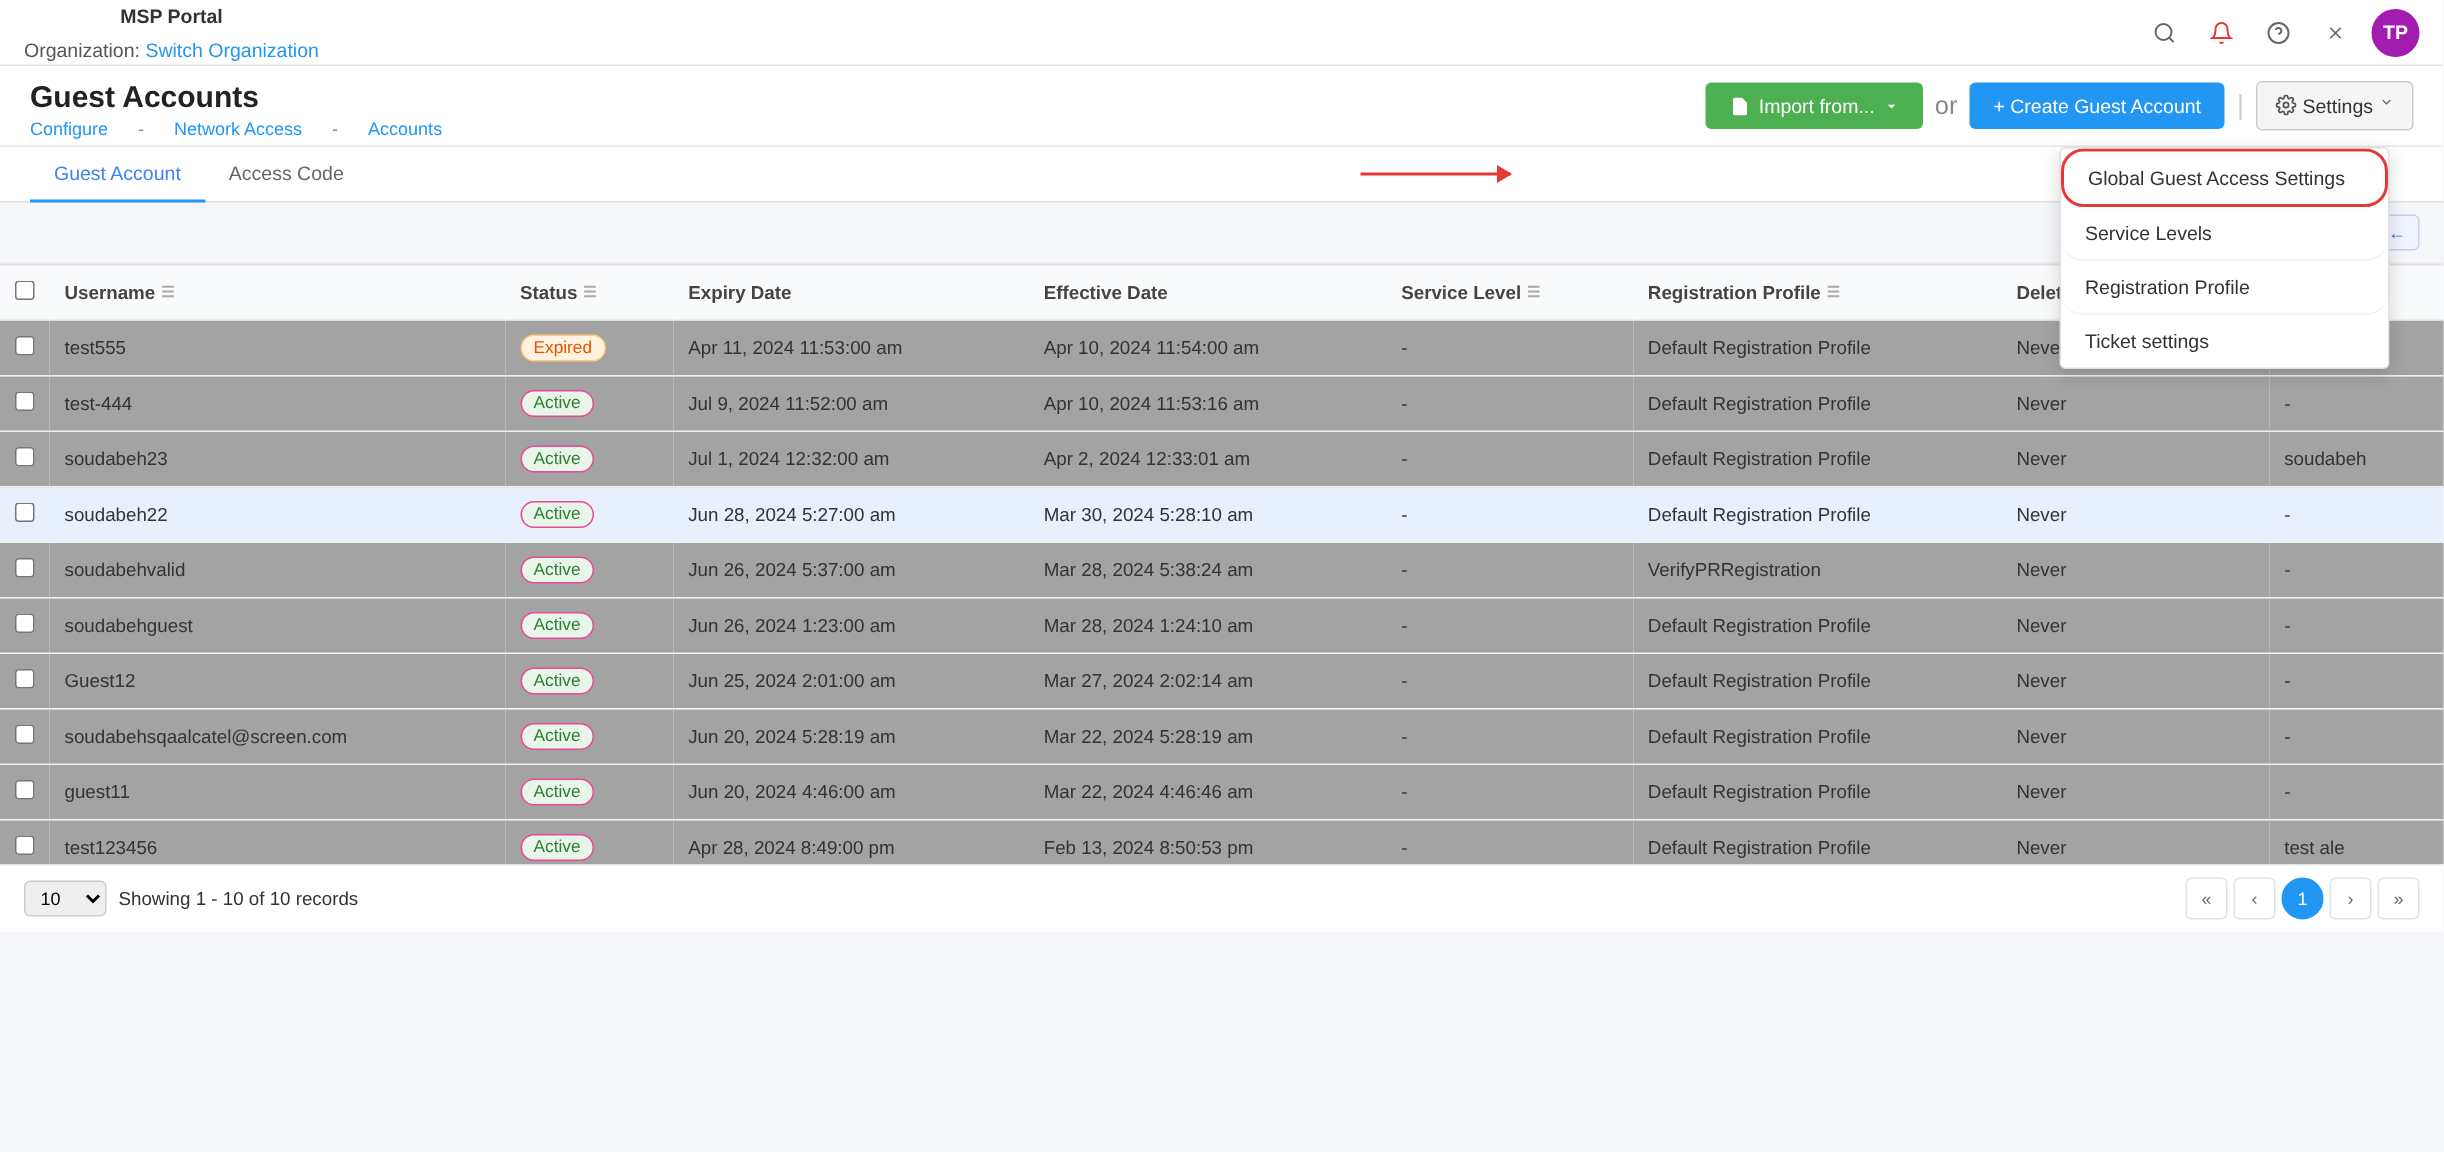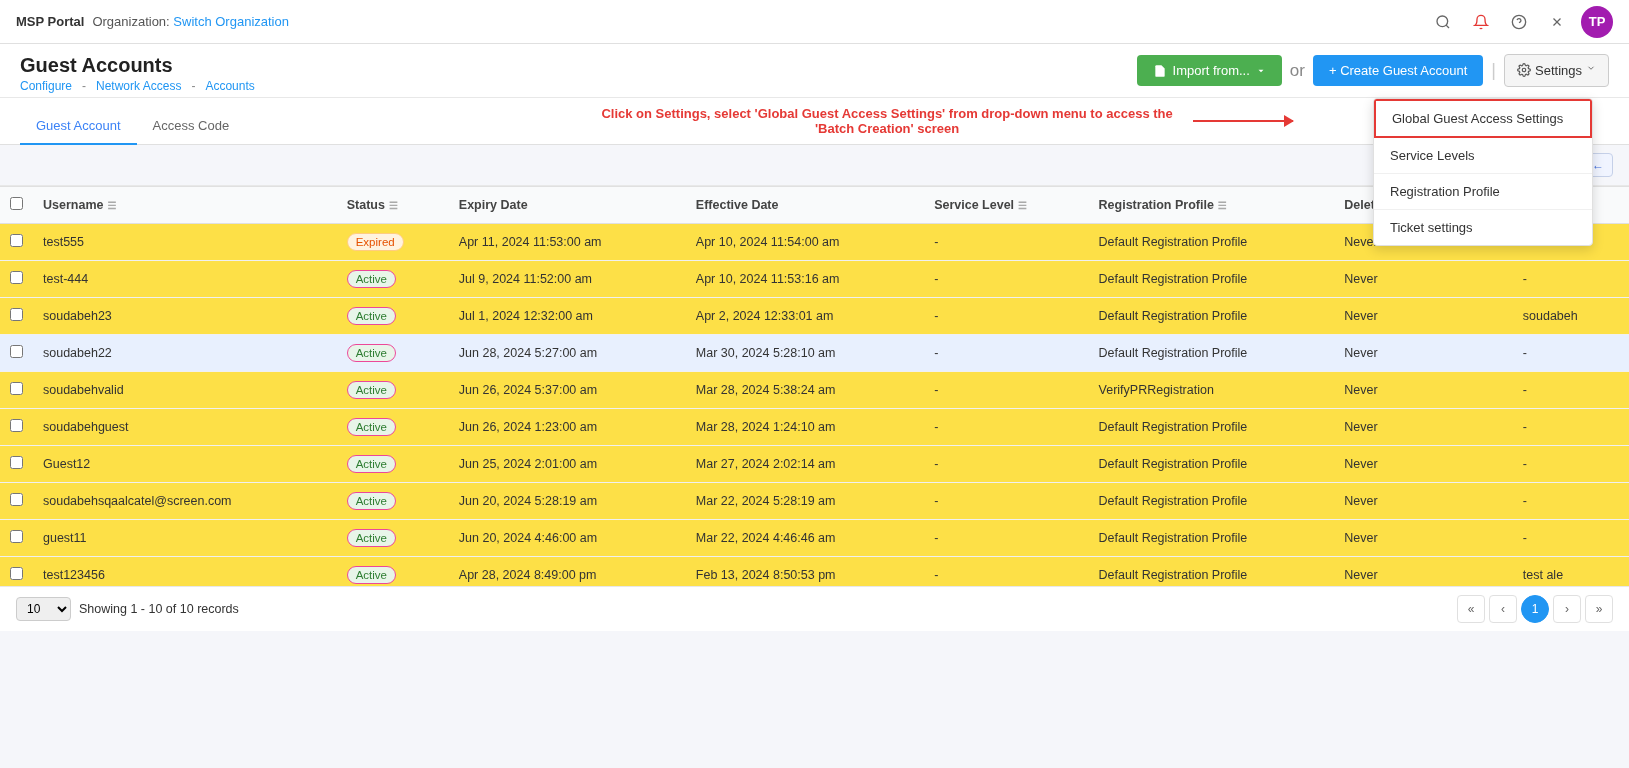--- a/index.html
+++ b/index.html
@@ -4,37 +4,37 @@
   <style>
     * { box-sizing: border-box; margin: 0; padding: 0; font-family: -apple-system, BlinkMacSystemFont, 'Segoe UI', sans-serif; }
     body { background: #f5f6fa; font-size: 13px; color: #333; overflow: hidden; }
 
     
     .top-nav {
       display: flex; align-items: center; justify-content: space-between;
       background: #fff; border-bottom: 1px solid #e0e0e0;
       padding: 0 16px; height: 44px;
     }
-    .top-nav-left { display: flex; align-items: center; gap: 8px; font-size: 13px; }
+    .top-nav-left { display: flex; align-items: center; gap: 8px; font-size: 13px; flex-direction: column; }
     .top-nav-brand { font-weight: 600; color: #333; }
     .top-nav-org { color: #555; }
     .top-nav-org a { color: #2196f3; font-weight: 500; cursor: pointer; text-decoration: none; }
     .top-nav-icons { display: flex; align-items: center; gap: 10px; }
     .nav-icon { width: 28px; height: 28px; display: flex; align-items: center; justify-content: center; cursor: pointer; color: #666; border-radius: 50%; }
     .avatar-circle { width: 32px; height: 32px; border-radius: 50%; background: #a21caf; color: #fff; display: flex; align-items: center; justify-content: center; font-size: 13px; font-weight: 600; cursor: pointer; }
 
     
     .page-header {
       background: #fff; border-bottom: 1px solid #e8e8e8;
       padding: 10px 20px 0 20px;
       display: flex; align-items: flex-start; justify-content: space-between;
     }
     .page-header-left { }
     .page-title { font-size: 20px; font-weight: 600; color: #222; margin-bottom: 2px; }
-    .breadcrumb { font-size: 12px; color: #888; display: flex; gap: 10px; align-items: center; }
+    .breadcrumb { font-size: 12px; color: #888; display: flex; gap: 20px; align-items: center; }
     .breadcrumb span { color: #888; }
     .breadcrumb a { color: #2196f3; cursor: pointer; text-decoration: none; }
 
     .page-header-right { display: flex; align-items: center; gap: 8px; padding-bottom: 10px; }
     .btn-import { background: #4caf50; color: #fff; border: none; padding: 8px 16px; border-radius: 4px; cursor: pointer; font-size: 13px; display: flex; align-items: center; gap: 6px; font-weight: 500; }
     .btn-import svg { fill: #fff; }
     .btn-or { color: #888; font-size: 17px; }
     .btn-create { background: #2196f3; color: #fff; border: none; padding: 8px 16px; border-radius: 4px; cursor: pointer; font-size: 13px; font-weight: 500; display: flex; align-items: center; gap: 4px; }
     .btn-divider { color: #ccc; font-size: 18px; }
     .btn-settings { background: #f5f5f5; color: #333; border: 1px solid #ccc; padding: 8px 12px; border-radius: 4px; cursor: pointer; font-size: 13px; display: flex; gap: 4px; }
@@ -47,38 +47,39 @@
     
     .dropdown-menu {
       position: absolute; right: 16px; top: 44px;
       background: #fff; border: 1px solid #e0e0e0; border-radius: 4px;
       box-shadow: 0 4px 12px rgba(0,0,0,0.15); z-index: 100;
       min-width: 220px; overflow: hidden;
     }
     .dropdown-item {
       padding: 10px 16px; cursor: pointer; font-size: 13px; color: #333;
       border-bottom: 1px solid #f0f0f0;
+      border-radius: 15px;
     }
     .dropdown-item:last-child { border-bottom: none; }
     .dropdown-item.highlighted { background: #fff; border: 2px solid #e53935; color: #333; font-weight: 500; }
     .table-toolbar {
       display: flex; align-items: center; justify-content: flex-end;
       padding: 8px 16px; border-bottom: 1px solid #e8e8e8;
     }
     .collapse-btn { background: #f0f4ff; border: 1px solid #c5d0e8; border-radius: 4px; padding: 4px 8px; cursor: pointer; color: #3f6ad8; font-size: 12px; display: flex; align-items: center; gap: 2px; }
 
     table { width: 100%; border-collapse: collapse; font-size: 12.5px; }
     thead tr { background: #f9fafb; }
     thead th {
       padding: 10px 10px; text-align: left; font-weight: 600; color: #444;
       border-bottom: 1px solid #e0e0e0; border-top: 1px solid #e0e0e0;
       white-space: nowrap;
     }
     thead th .th-inner { display: flex; align-items: center; gap: 4px; }
-    tbody tr { border-bottom: 1px solid #f0f0f0; background: #fde047; }
+    tbody tr { border-bottom: 1px solid #f0f0f0; background: #a3a3a3; }
     tbody tr.row-highlighted { background: #e8f0fe; }
     tbody td { padding: 9px 10px; color: #333; vertical-align: middle; }
     .checkbox-cell { width: 32px; }
     .status-badge {
       display: inline-block; padding: 2px 8px; border-radius: 10px;
       font-size: 11.5px; font-weight: 500;
     }
     .status-expired { background: #fff3e0; color: #e65100; border: 1px solid #ffcc80; }
     .status-active { background: #e8f5e9; color: #2e7d32; border: 1px solid #ec4899; }
 
@@ -195,23 +196,20 @@
     </div>
   </div>
 </div>
 
 <div style="background:#fff; display:flex; align-items:stretch; border-bottom: 1px solid #e0e0e0;">
   <div style="display:flex; align-items:flex-end; padding: 0 20px;">
     <div class="tab-item active">Guest Account</div>
     <div class="tab-item">Access Code</div>
   </div>
   <div style="flex:1; display:flex; align-items:center; justify-content:center; padding: 8px 20px;">
-    <div style="color:#e53935; font-weight:600; font-size:13px; text-align:center;">
-      Click on Settings, select 'Global Guest Access Settings' from drop-down menu to access the<br>'Batch Creation' screen
-    </div>
     <div style="display:flex; align-items:center; margin-left: 20px;">
       <div style="width:100px; height:2px; background:#e53935; position:relative;">
         <div style="position:absolute; right:-1px; top:-5px; width:0; height:0; border-top:6px solid transparent; border-bottom:6px solid transparent; border-left:10px solid #e53935;"></div>
       </div>
     </div>
   </div>
 </div>
 
 <div class="table-toolbar">
   <button class="collapse-btn">

